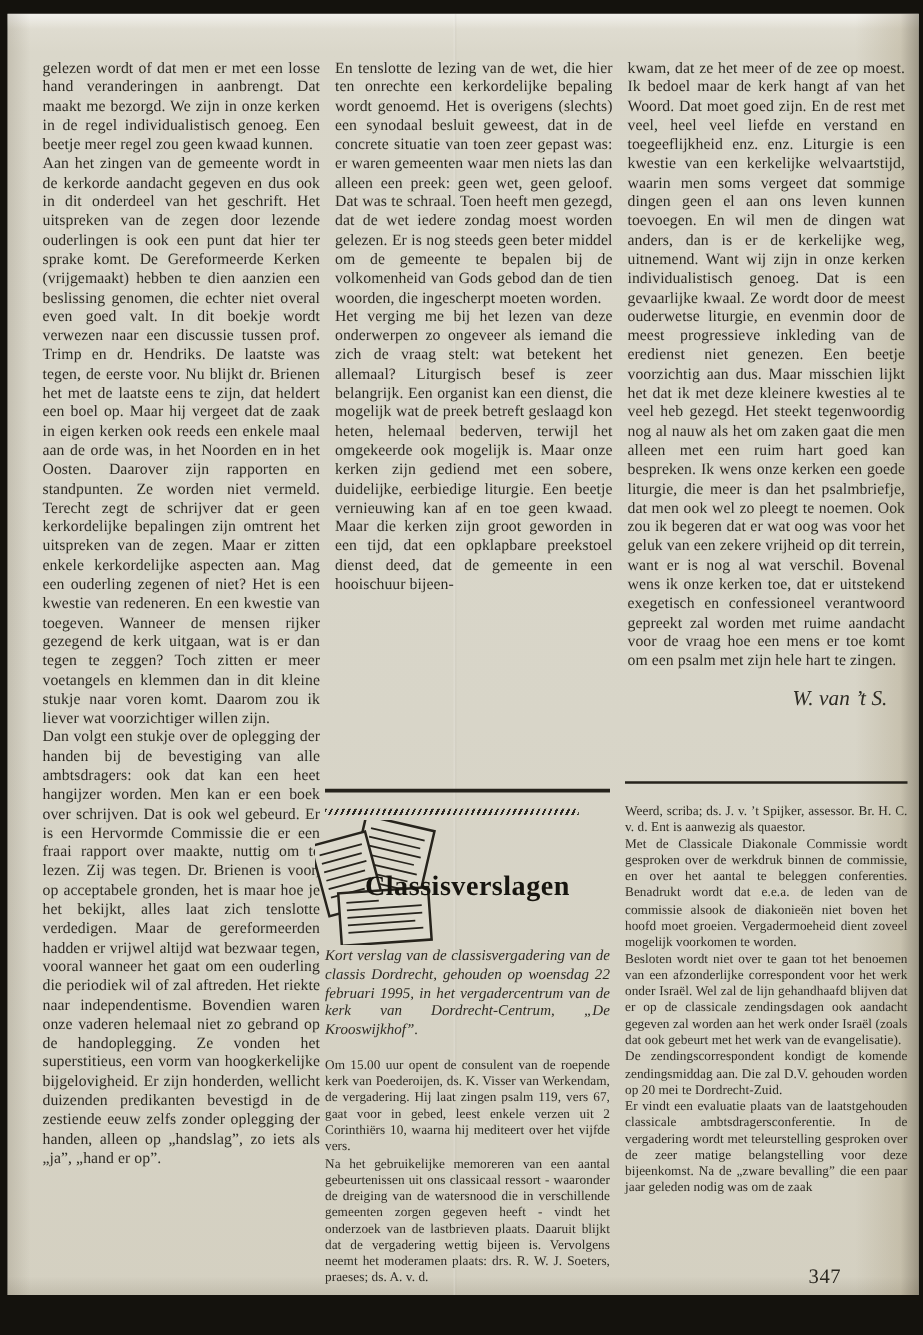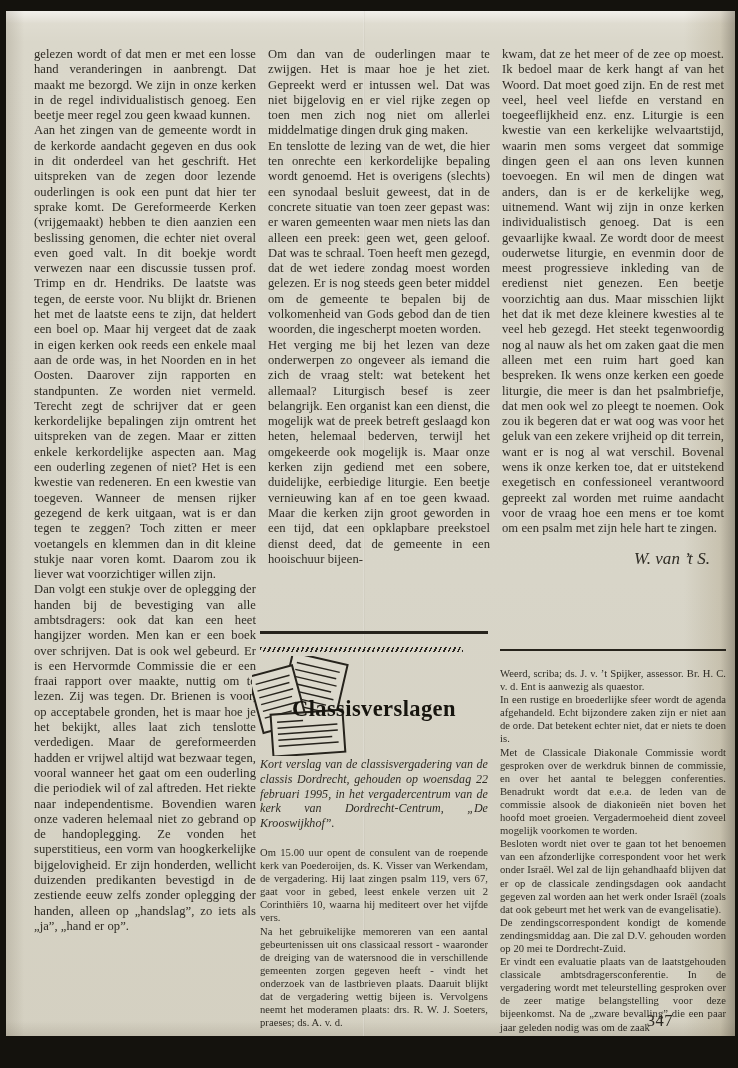--- a/index.html
+++ b/index.html
@@ -34,21 +34,21 @@
   .col p { margin:0; }
   .col1 { left:28px; }
   .col2 { left:262px; }
   .col3 { left:496px; }
   .signature {
     margin-top:14px !important; text-align:right; padding-right:14px;
     font-style:italic; font-size:17px;
   }
 
   .classis-left  { position:absolute; left:254px; top:612px; width:228px; }
-  .classis-right { position:absolute; left:494px; top:638px; width:226px; }
+  .classis-right { position:absolute; left:494px; top:614px; width:226px; }
 
   .rule-thick { height:3px; background:#26231c; margin-top:8px; }
   .squiggle {
     height:5px; width:89%; margin-top:13px;
     background:repeating-linear-gradient(115deg,#2b2822 0 1.6px, transparent 1.6px 4.3px);
   }
   .rule-thin { height:2px; background:#26231c; }
 
   .heading-block { position:relative; height:88px; margin-top:4px; }
   .classis-illustration { position:absolute; left:-8px; top:0; }
@@ -81,21 +81,20 @@
   <div class="paper">
     <div class="crease" style="left:357px"></div>
 
     <div class="col col1">
       <p>gelezen wordt of dat men er met een losse hand veranderingen in aanbrengt. Dat maakt me bezorgd. We zijn in onze kerken in de regel individualistisch genoeg. Een beetje meer regel zou geen kwaad kunnen.</p>
       <p>Aan het zingen van de gemeente wordt in de kerkorde aandacht gegeven en dus ook in dit onderdeel van het geschrift. Het uitspreken van de zegen door lezende ouderlingen is ook een punt dat hier ter sprake komt. De Gereformeerde Kerken (vrijgemaakt) hebben te dien aanzien een beslissing genomen, die echter niet overal even goed valt. In dit boekje wordt verwezen naar een discussie tussen prof. Trimp en dr. Hendriks. De laatste was tegen, de eerste voor. Nu blijkt dr. Brienen het met de laatste eens te zijn, dat heldert een boel op. Maar hij vergeet dat de zaak in eigen kerken ook reeds een enkele maal aan de orde was, in het Noorden en in het Oosten. Daarover zijn rapporten en standpunten. Ze worden niet vermeld. Terecht zegt de schrijver dat er geen kerkordelijke bepalingen zijn omtrent het uitspreken van de zegen. Maar er zitten enkele kerkordelijke aspecten aan. Mag een ouderling zegenen of niet? Het is een kwestie van redeneren. En een kwestie van toegeven. Wanneer de mensen rijker gezegend de kerk uitgaan, wat is er dan tegen te zeggen? Toch zitten er meer voetangels en klemmen dan in dit kleine stukje naar voren komt. Daarom zou ik liever wat voorzichtiger willen zijn.</p>
       <p>Dan volgt een stukje over de oplegging der handen bij de bevestiging van alle ambtsdragers: ook dat kan een heet hangijzer worden. Men kan er een boek over schrijven. Dat is ook wel gebeurd. Er is een Hervormde Commissie die er een fraai rapport over maakte, nuttig om te lezen. Zij was tegen. Dr. Brienen is voor, op acceptabele gronden, het is maar hoe je het bekijkt, alles laat zich tenslotte verdedigen. Maar de gereformeerden hadden er vrijwel altijd wat bezwaar tegen, vooral wanneer het gaat om een ouderling die periodiek wil of zal aftreden. Het riekte naar independentisme. Bovendien waren onze vaderen helemaal niet zo gebrand op de handoplegging. Ze vonden het superstitieus, een vorm van hoogkerkelijke bijgelovigheid. Er zijn honderden, wellicht duizenden predikanten bevestigd in de zestiende eeuw zelfs zonder oplegging der handen, alleen op „handslag”, zo iets als „ja”, „hand er op”.</p>
     </div>
 
     <div class="col col2">
-      <p>Om dan van de ouderlingen maar te zwijgen. Het is maar hoe je het ziet. Gepreekt werd er intussen wel. Dat was niet bijgelovig en er viel rijke zegen op toen men zich nog niet om allerlei middelmatige dingen druk ging maken.</p>
       <p>En tenslotte de lezing van de wet, die hier ten onrechte een kerkordelijke bepaling wordt genoemd. Het is overigens (slechts) een synodaal besluit geweest, dat in de concrete situatie van toen zeer gepast was: er waren gemeenten waar men niets las dan alleen een preek: geen wet, geen geloof. Dat was te schraal. Toen heeft men gezegd, dat de wet iedere zondag moest worden gelezen. Er is nog steeds geen beter middel om de gemeente te bepalen bij de volkomenheid van Gods gebod dan de tien woorden, die ingescherpt moeten worden.</p>
       <p>Het verging me bij het lezen van deze onderwerpen zo ongeveer als iemand die zich de vraag stelt: wat betekent het allemaal? Liturgisch besef is zeer belangrijk. Een organist kan een dienst, die mogelijk wat de preek betreft geslaagd kon heten, helemaal bederven, terwijl het omgekeerde ook mogelijk is. Maar onze kerken zijn gediend met een sobere, duidelijke, eerbiedige liturgie. Een beetje vernieuwing kan af en toe geen kwaad. Maar die kerken zijn groot geworden in een tijd, dat een opklapbare preekstoel dienst deed, dat de gemeente in een hooischuur bijeen-</p>
     </div>
 
     <div class="col col3">
       <p>kwam, dat ze het meer of de zee op moest. Ik bedoel maar de kerk hangt af van het Woord. Dat moet goed zijn. En de rest met veel, heel veel liefde en verstand en toegeeflijkheid enz. enz. Liturgie is een kwestie van een kerkelijke welvaartstijd, waarin men soms vergeet dat sommige dingen geen el aan ons leven kunnen toevoegen. En wil men de dingen wat anders, dan is er de kerkelijke weg, uitnemend. Want wij zijn in onze kerken individualistisch genoeg. Dat is een gevaarlijke kwaal. Ze wordt door de meest ouderwetse liturgie, en evenmin door de meest progressieve inkleding van de eredienst niet genezen. Een beetje voorzichtig aan dus. Maar misschien lijkt het dat ik met deze kleinere kwesties al te veel heb gezegd. Het steekt tegenwoordig nog al nauw als het om zaken gaat die men alleen met een ruim hart goed kan bespreken. Ik wens onze kerken een goede liturgie, die meer is dan het psalmbriefje, dat men ook wel zo pleegt te noemen. Ook zou ik begeren dat er wat oog was voor het geluk van een zekere vrijheid op dit terrein, want er is nog al wat verschil. Bovenal wens ik onze kerken toe, dat er uitstekend exegetisch en confessioneel verantwoord gepreekt zal worden met ruime aandacht voor de vraag hoe een mens er toe komt om een psalm met zijn hele hart te zingen.</p>
       <p class="signature">W. van ’t S.</p>
     </div>
 
     <div class="classis-left">
@@ -146,21 +145,20 @@
       <div class="small-text">
         <p>Om 15.00 uur opent de consulent van de roepende kerk van Poederoijen, ds. K. Visser van Werkendam, de vergadering. Hij laat zingen psalm 119, vers 67, gaat voor in gebed, leest enkele verzen uit 2 Corinthiërs 10, waarna hij mediteert over het vijfde vers.</p>
         <p>Na het gebruikelijke memoreren van een aantal gebeurtenissen uit ons classicaal ressort - waaronder de dreiging van de watersnood die in verschillende gemeenten zorgen gegeven heeft - vindt het onderzoek van de lastbrieven plaats. Daaruit blijkt dat de vergadering wettig bijeen is. Vervolgens neemt het moderamen plaats: drs. R. W. J. Soeters, praeses; ds. A. v. d.</p>
       </div>
     </div>
 
     <div class="classis-right">
       <div class="rule-thin"></div>
       <div class="small-text">
         <p>Weerd, scriba; ds. J. v. ’t Spijker, assessor. Br. H. C. v. d. Ent is aanwezig als quaestor.</p>
-        <p>In een rustige en broederlijke sfeer wordt de agenda afgehandeld. Echt bijzondere zaken zijn er niet aan de orde. Dat betekent echter niet, dat er niets te doen is.</p>
         <p>Met de Classicale Diakonale Commissie wordt gesproken over de werkdruk binnen de commissie, en over het aantal te beleggen conferenties. Benadrukt wordt dat e.e.a. de leden van de commissie alsook de diakonieën niet boven het hoofd moet groeien. Vergadermoeheid dient zoveel mogelijk voorkomen te worden.</p>
         <p>Besloten wordt niet over te gaan tot het benoemen van een afzonderlijke correspondent voor het werk onder Israël. Wel zal de lijn gehandhaafd blijven dat er op de classicale zendingsdagen ook aandacht gegeven zal worden aan het werk onder Israël (zoals dat ook gebeurt met het werk van de evangelisatie).</p>
         <p>De zendingscorrespondent kondigt de komende zendingsmiddag aan. Die zal D.V. gehouden worden op 20 mei te Dordrecht-Zuid.</p>
         <p>Er vindt een evaluatie plaats van de laatstgehouden classicale ambtsdragersconferentie. In de vergadering wordt met teleurstelling gesproken over de zeer matige belangstelling voor deze bijeenkomst. Na de „zware bevalling” die een paar jaar geleden nodig was om de zaak</p>
       </div>
     </div>
 
     <div class="page-number">347</div>
   </div>
 </div>

